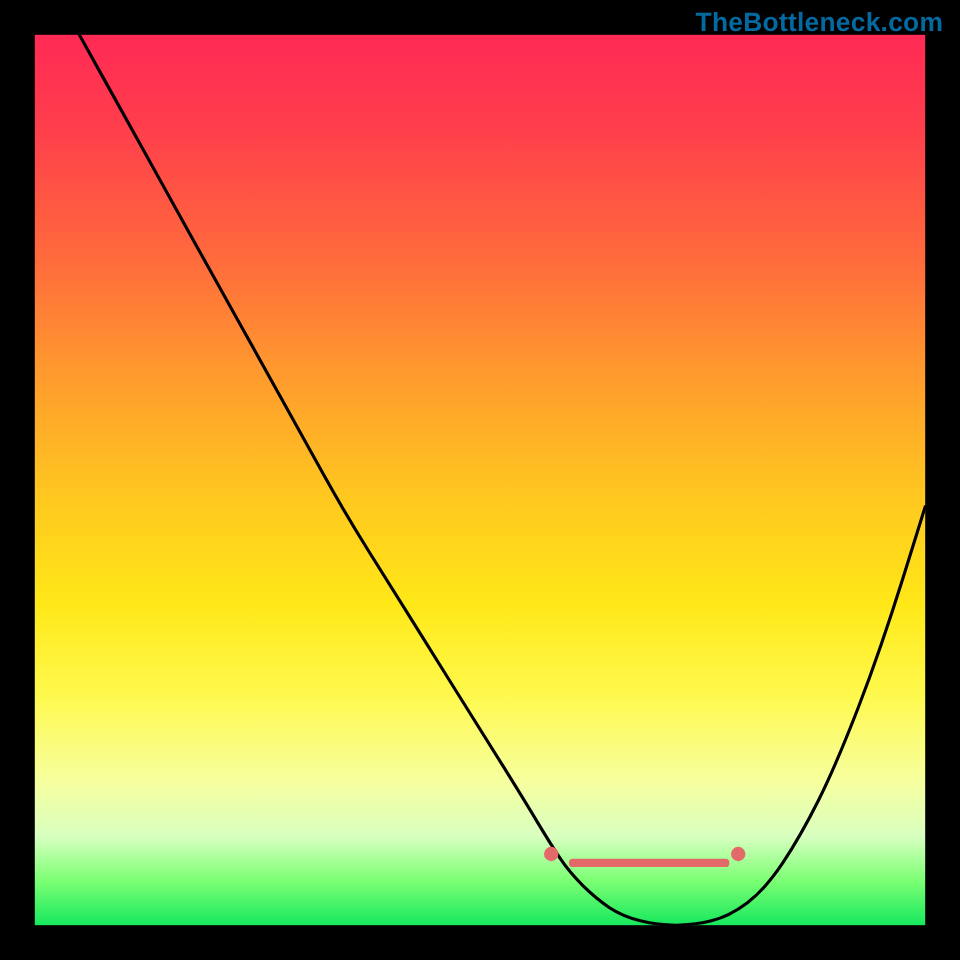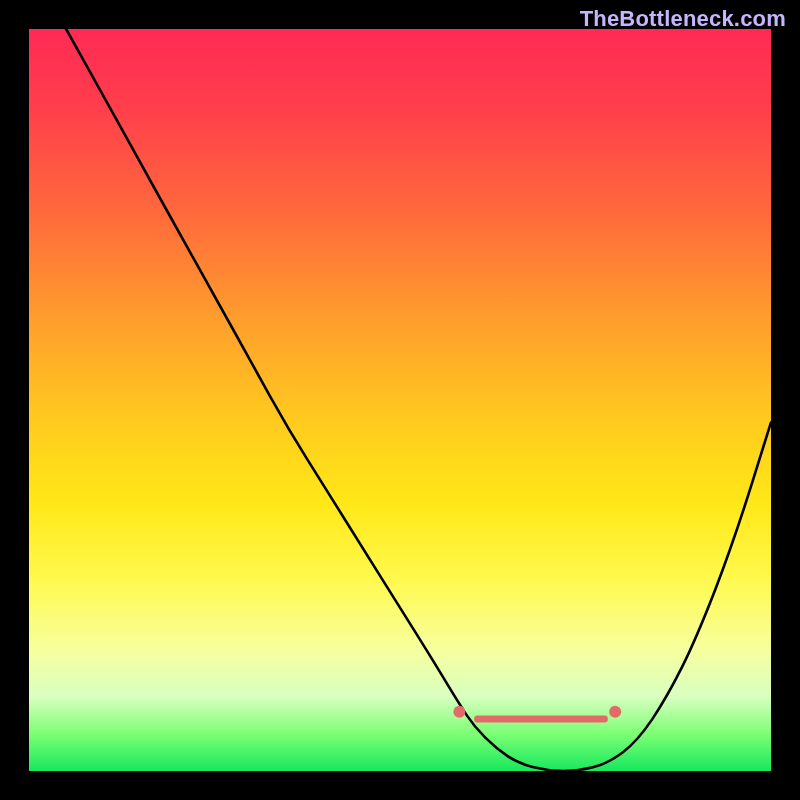--- a/index.html
+++ b/index.html
@@ -39,21 +39,21 @@
     height: 742px;
     overflow: visible;
   }
   .watermark {
     position: absolute;
     top: 6px;
     right: 14px;
     font-family: Arial, Helvetica, sans-serif;
     font-size: 22px;
     font-weight: 600;
-    color: #c4b5fd;
+    color: #0369a1;
     letter-spacing: 0.2px;
     user-select: none;
   }
 </style>
 </head>
 <body>
 
 <div class="chart-container">
 
   <div class="plot-area">

